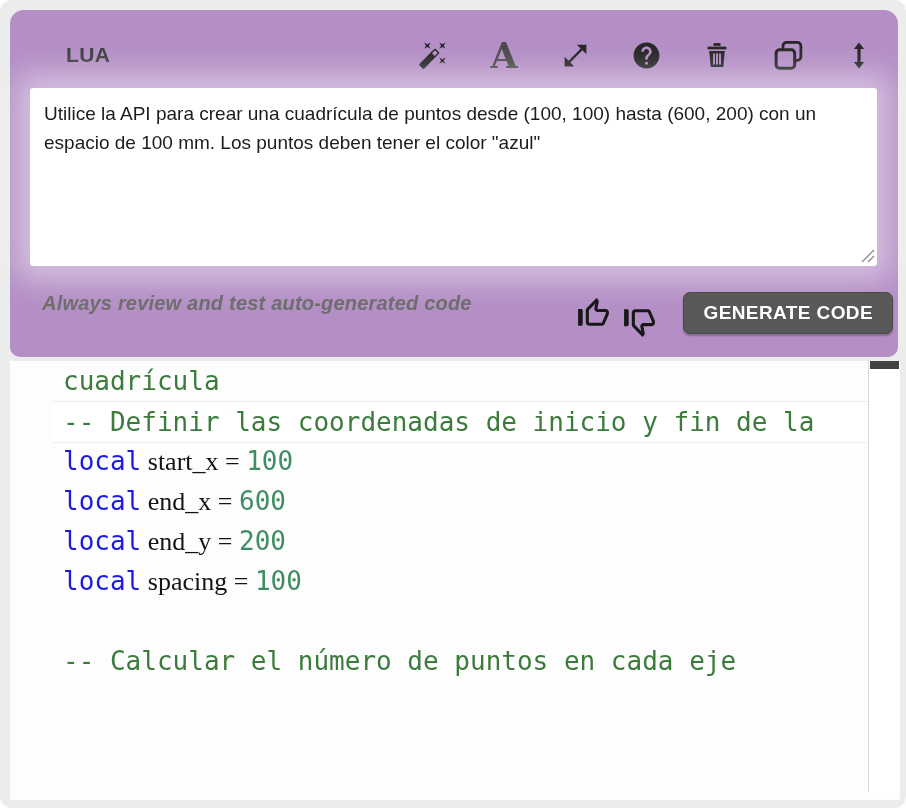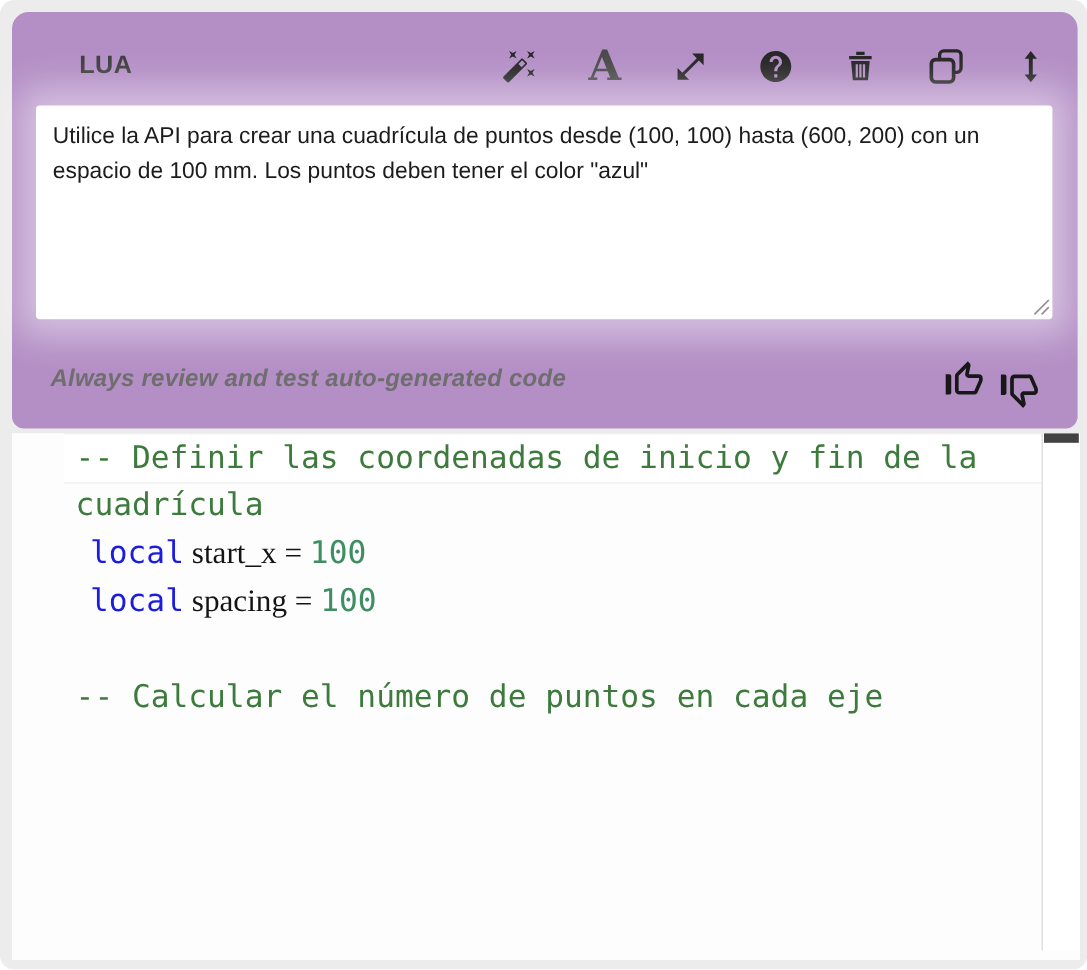--- a/index.html
+++ b/index.html
@@ -40,21 +40,21 @@
     font-family:"Liberation Sans", sans-serif; font-size:19px; line-height:29px;
     color:var(--prompt_text,#1c1c1c);
     box-shadow:0 0 30px 14px rgba(255,255,255,0.45);
   }
   .resize-handle {
     position:absolute; right:23px; top:239px; width:14px; height:14px;
     pointer-events:none;
   }
   .panel-footer {
     position:absolute; left:32px; right:5px; top:282px; height:48px;
-    display:flex; align-items:center;
+    display:flex; align-items:flex-start;
   }
   .disclaimer {
     flex:1; font-size:20px; font-style:italic; font-weight:600;
     letter-spacing:0.2px; color:var(--disclaimer_text,#6e6e6e);
   }
   .feedback { display:flex; align-items:flex-start; gap:9px; margin-right:25px; }
   .thumb { width:37px; height:42px; color:#181818; }
   .thumb.down svg { transform:scaleY(-1) translateY(-8px); }
   .generate {
     height:42px; padding:0 19px; border-radius:7px;
@@ -72,21 +72,21 @@
     color:var(--code_text,#141414);
   }
   .code-lines { position:absolute; left:53px; top:0; width:806px; }
   .code-line { height:40px; line-height:40px; white-space:pre; }
   .code-line.active {
     background:var(--active_line_bg,#ffffff);
     border-top:1px solid #ececec; border-bottom:1px solid #ececec;
     margin:0 0 -2px -10px; padding-left:10px;
   }
   .tok-comment { color:var(--comment,#3c7b3c); }
-  .tok-keyword { color:var(--keyword,#1c1ce0);margin-left:12px; }
+  .tok-keyword { color:var(--keyword,#1c1ce0); }
   .tok-number  { color:var(--number,#3e8e63); }
   .tok-plain   { color:var(--code_text,#141414);font-family:Liberation Serif, serif; }
   .scrollbar {
     position:absolute; right:0; top:0; bottom:8px; width:31px;
     background:#ffffff; border-left:1px solid #d9d9d9;
   }
   .scroll-thumb {
     position:absolute; left:1px; right:1px; top:0; height:8px;
     background:var(--scrollbar_thumb,#424242);
   }
@@ -160,29 +160,32 @@
           <svg width="37" height="37" viewBox="0 0 24 24" fill="currentColor">
               <path d="M13.11 5.72l-.57 2.89c-.12.59.04 1.2.42 1.66.38.46.94.73 1.54.73H20v1.08L17.43 18H9.34c-.18 0-.34-.16-.34-.34V9.82l4.11-4.1M14 2L7.59 8.41C7.21 8.79 7 9.3 7 9.83v7.83C7 18.95 8.05 20 9.34 20h8.1c.71 0 1.36-.37 1.72-.97l2.67-6.15c.11-.25.17-.52.17-.8V11c0-1.1-.9-2-2-2h-5.5l.92-4.65c.05-.22.02-.46-.08-.66-.23-.45-.52-.86-.88-1.22L14 2zM4 9H2v11h2c.55 0 1-.45 1-1v-9c0-.55-.45-1-1-1z"></path>
             </svg>
         </span>
         <span class="icon thumb down">
           <svg width="37" height="37" viewBox="0 0 24 24" fill="currentColor">
               <path d="M13.11 5.72l-.57 2.89c-.12.59.04 1.2.42 1.66.38.46.94.73 1.54.73H20v1.08L17.43 18H9.34c-.18 0-.34-.16-.34-.34V9.82l4.11-4.1M14 2L7.59 8.41C7.21 8.79 7 9.3 7 9.83v7.83C7 18.95 8.05 20 9.34 20h8.1c.71 0 1.36-.37 1.72-.97l2.67-6.15c.11-.25.17-.52.17-.8V11c0-1.1-.9-2-2-2h-5.5l.92-4.65c.05-.22.02-.46-.08-.66-.23-.45-.52-.86-.88-1.22L14 2zM4 9H2v11h2c.55 0 1-.45 1-1v-9c0-.55-.45-1-1-1z"></path>
             </svg>
         </span>
       </div>
+      <button class="generate">GENERATE CODE</button>
     </div>
 
   </div>
 
   <div class="editor">
     <div class="code-lines">
+        <div class="code-line"><span class="tok-comment">cuadrícula</span></div>
         <div class="code-line active"><span class="tok-comment">-- Definir las coordenadas de inicio y fin de la</span></div>
-        <div class="code-line"><span class="tok-comment">cuadrícula</span></div>
         <div class="code-line"><span class="tok-keyword">local</span><span class="tok-plain"> start_x = </span><span class="tok-number">100</span></div>
+        <div class="code-line"><span class="tok-keyword">local</span><span class="tok-plain"> end_x = </span><span class="tok-number">600</span></div>
+        <div class="code-line"><span class="tok-keyword">local</span><span class="tok-plain"> end_y = </span><span class="tok-number">200</span></div>
         <div class="code-line"><span class="tok-keyword">local</span><span class="tok-plain"> spacing = </span><span class="tok-number">100</span></div>
         <div class="code-line">&nbsp;</div>
         <div class="code-line"><span class="tok-comment">-- Calcular el número de puntos en cada eje</span></div>
       </div>
     <div class="scrollbar">
       <div class="scroll-thumb"></div>
     </div>
   </div>
 
 </div>

